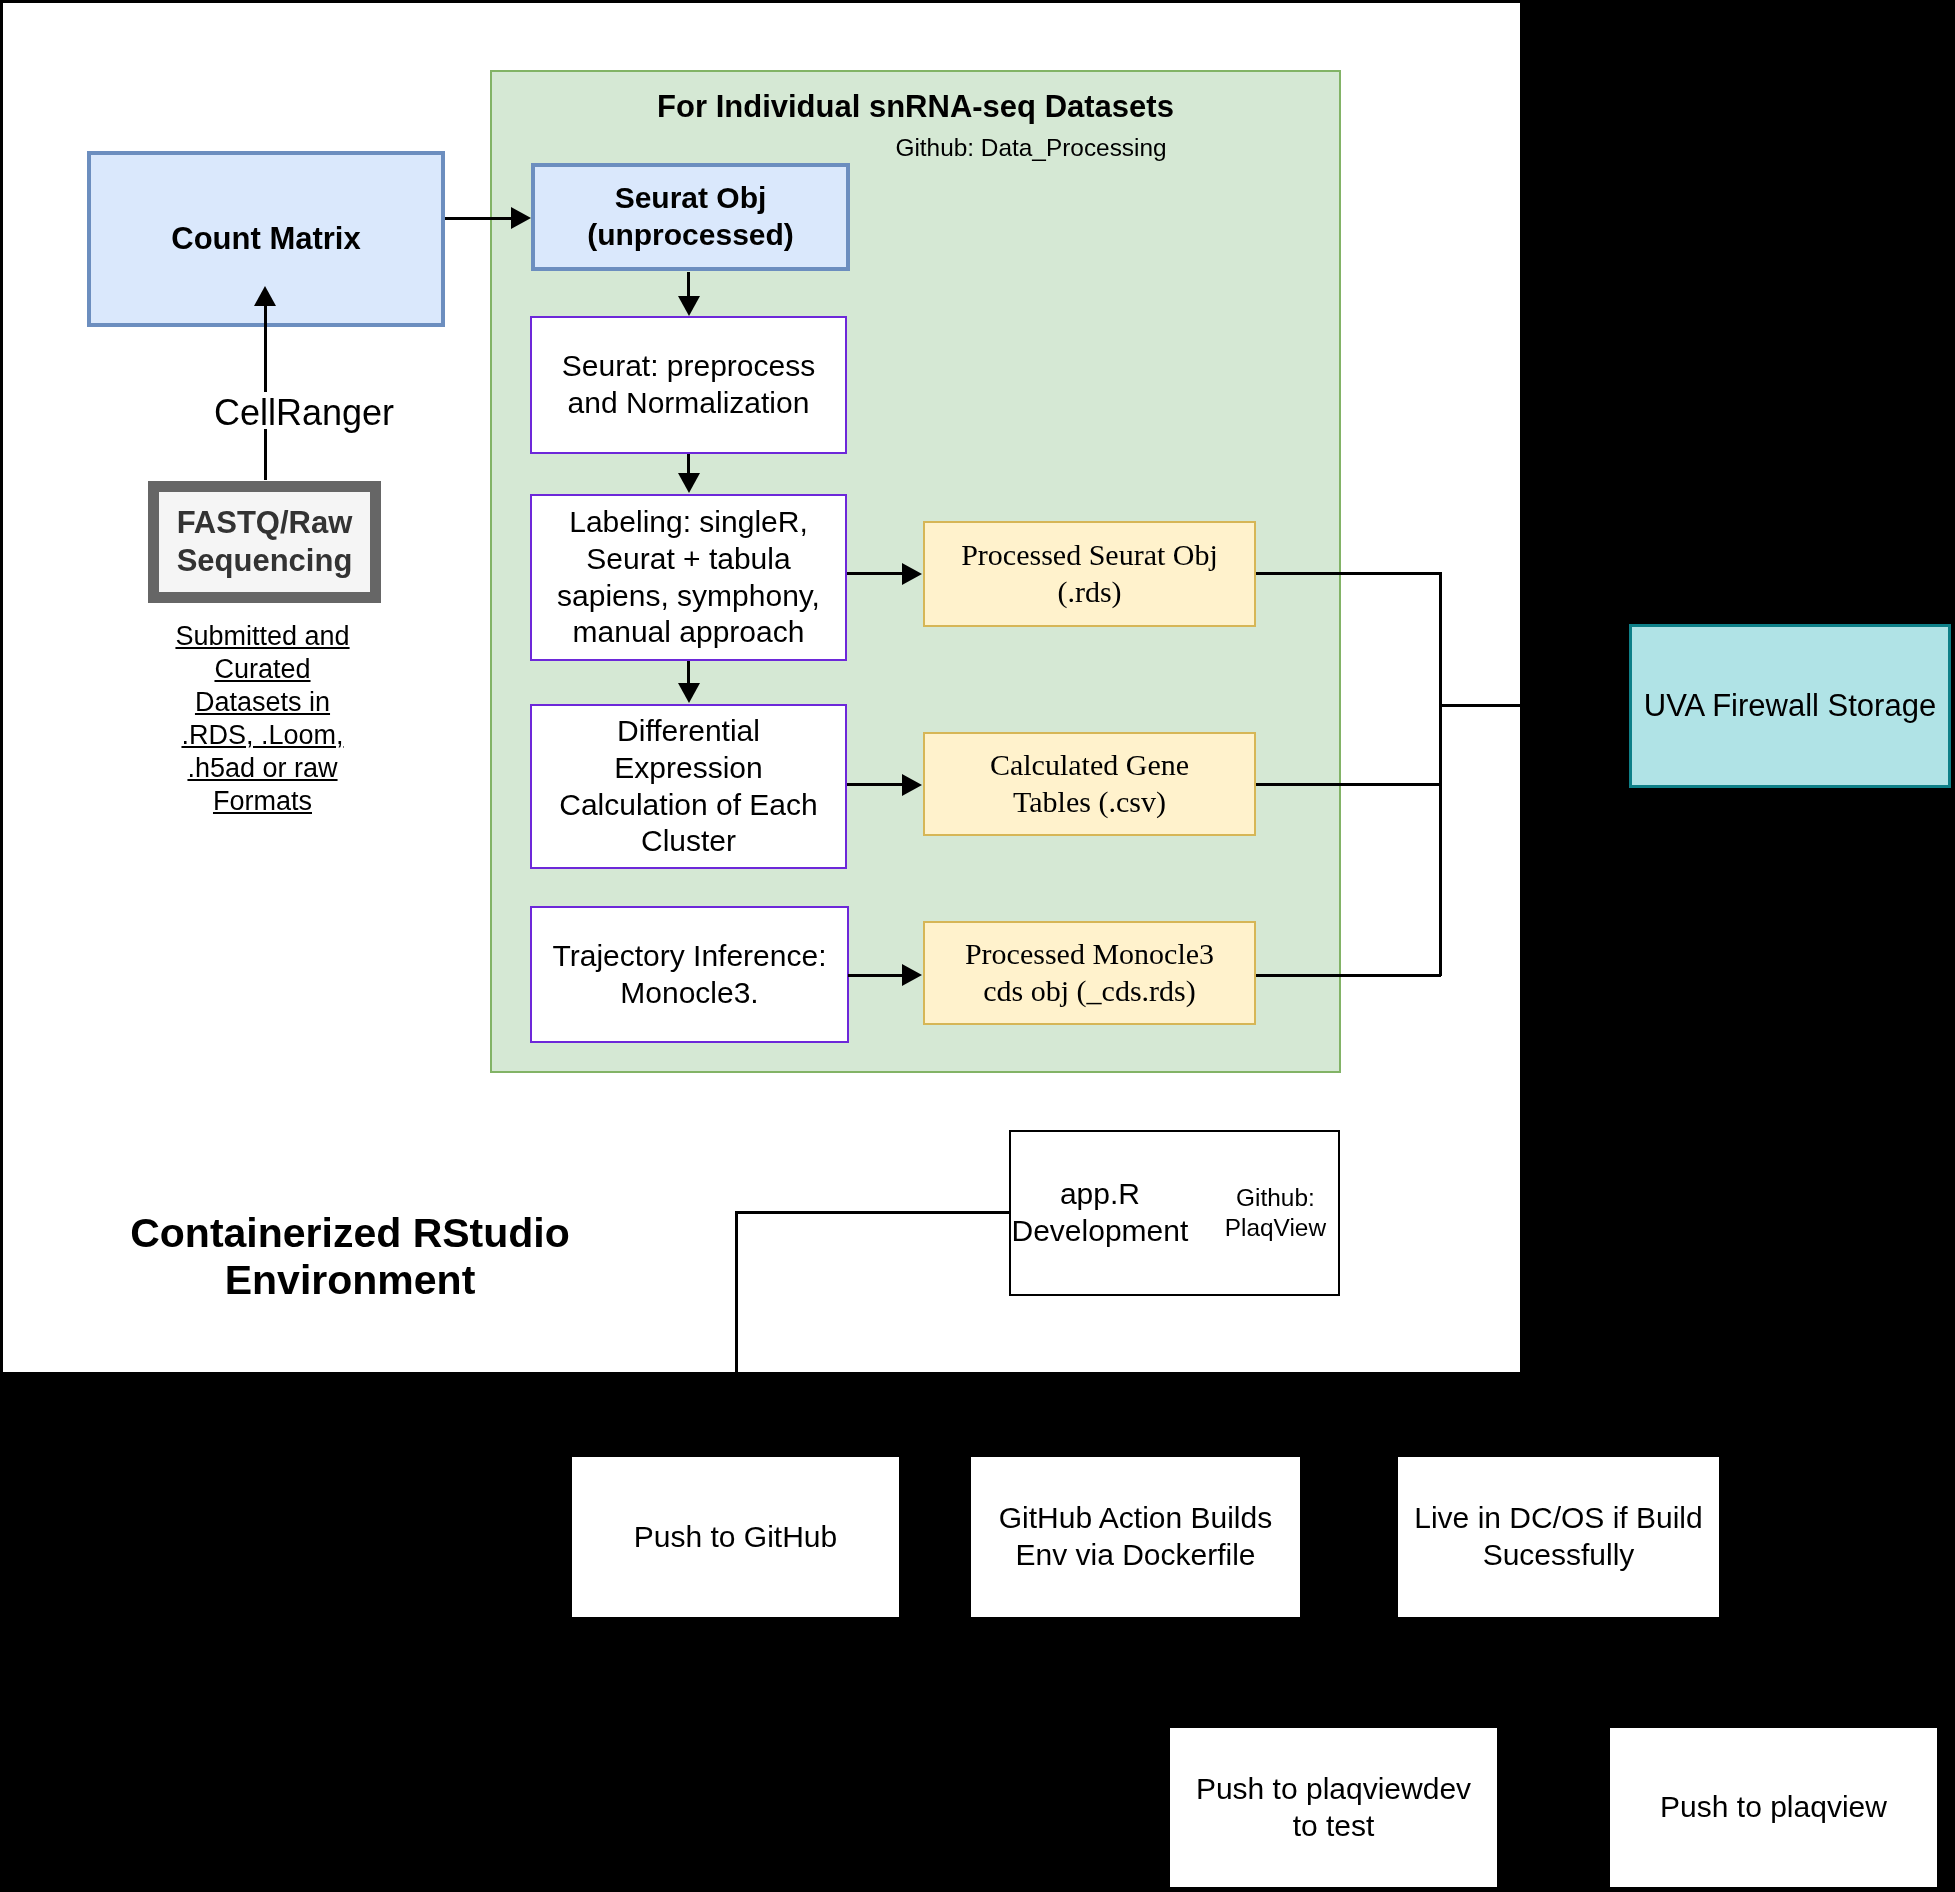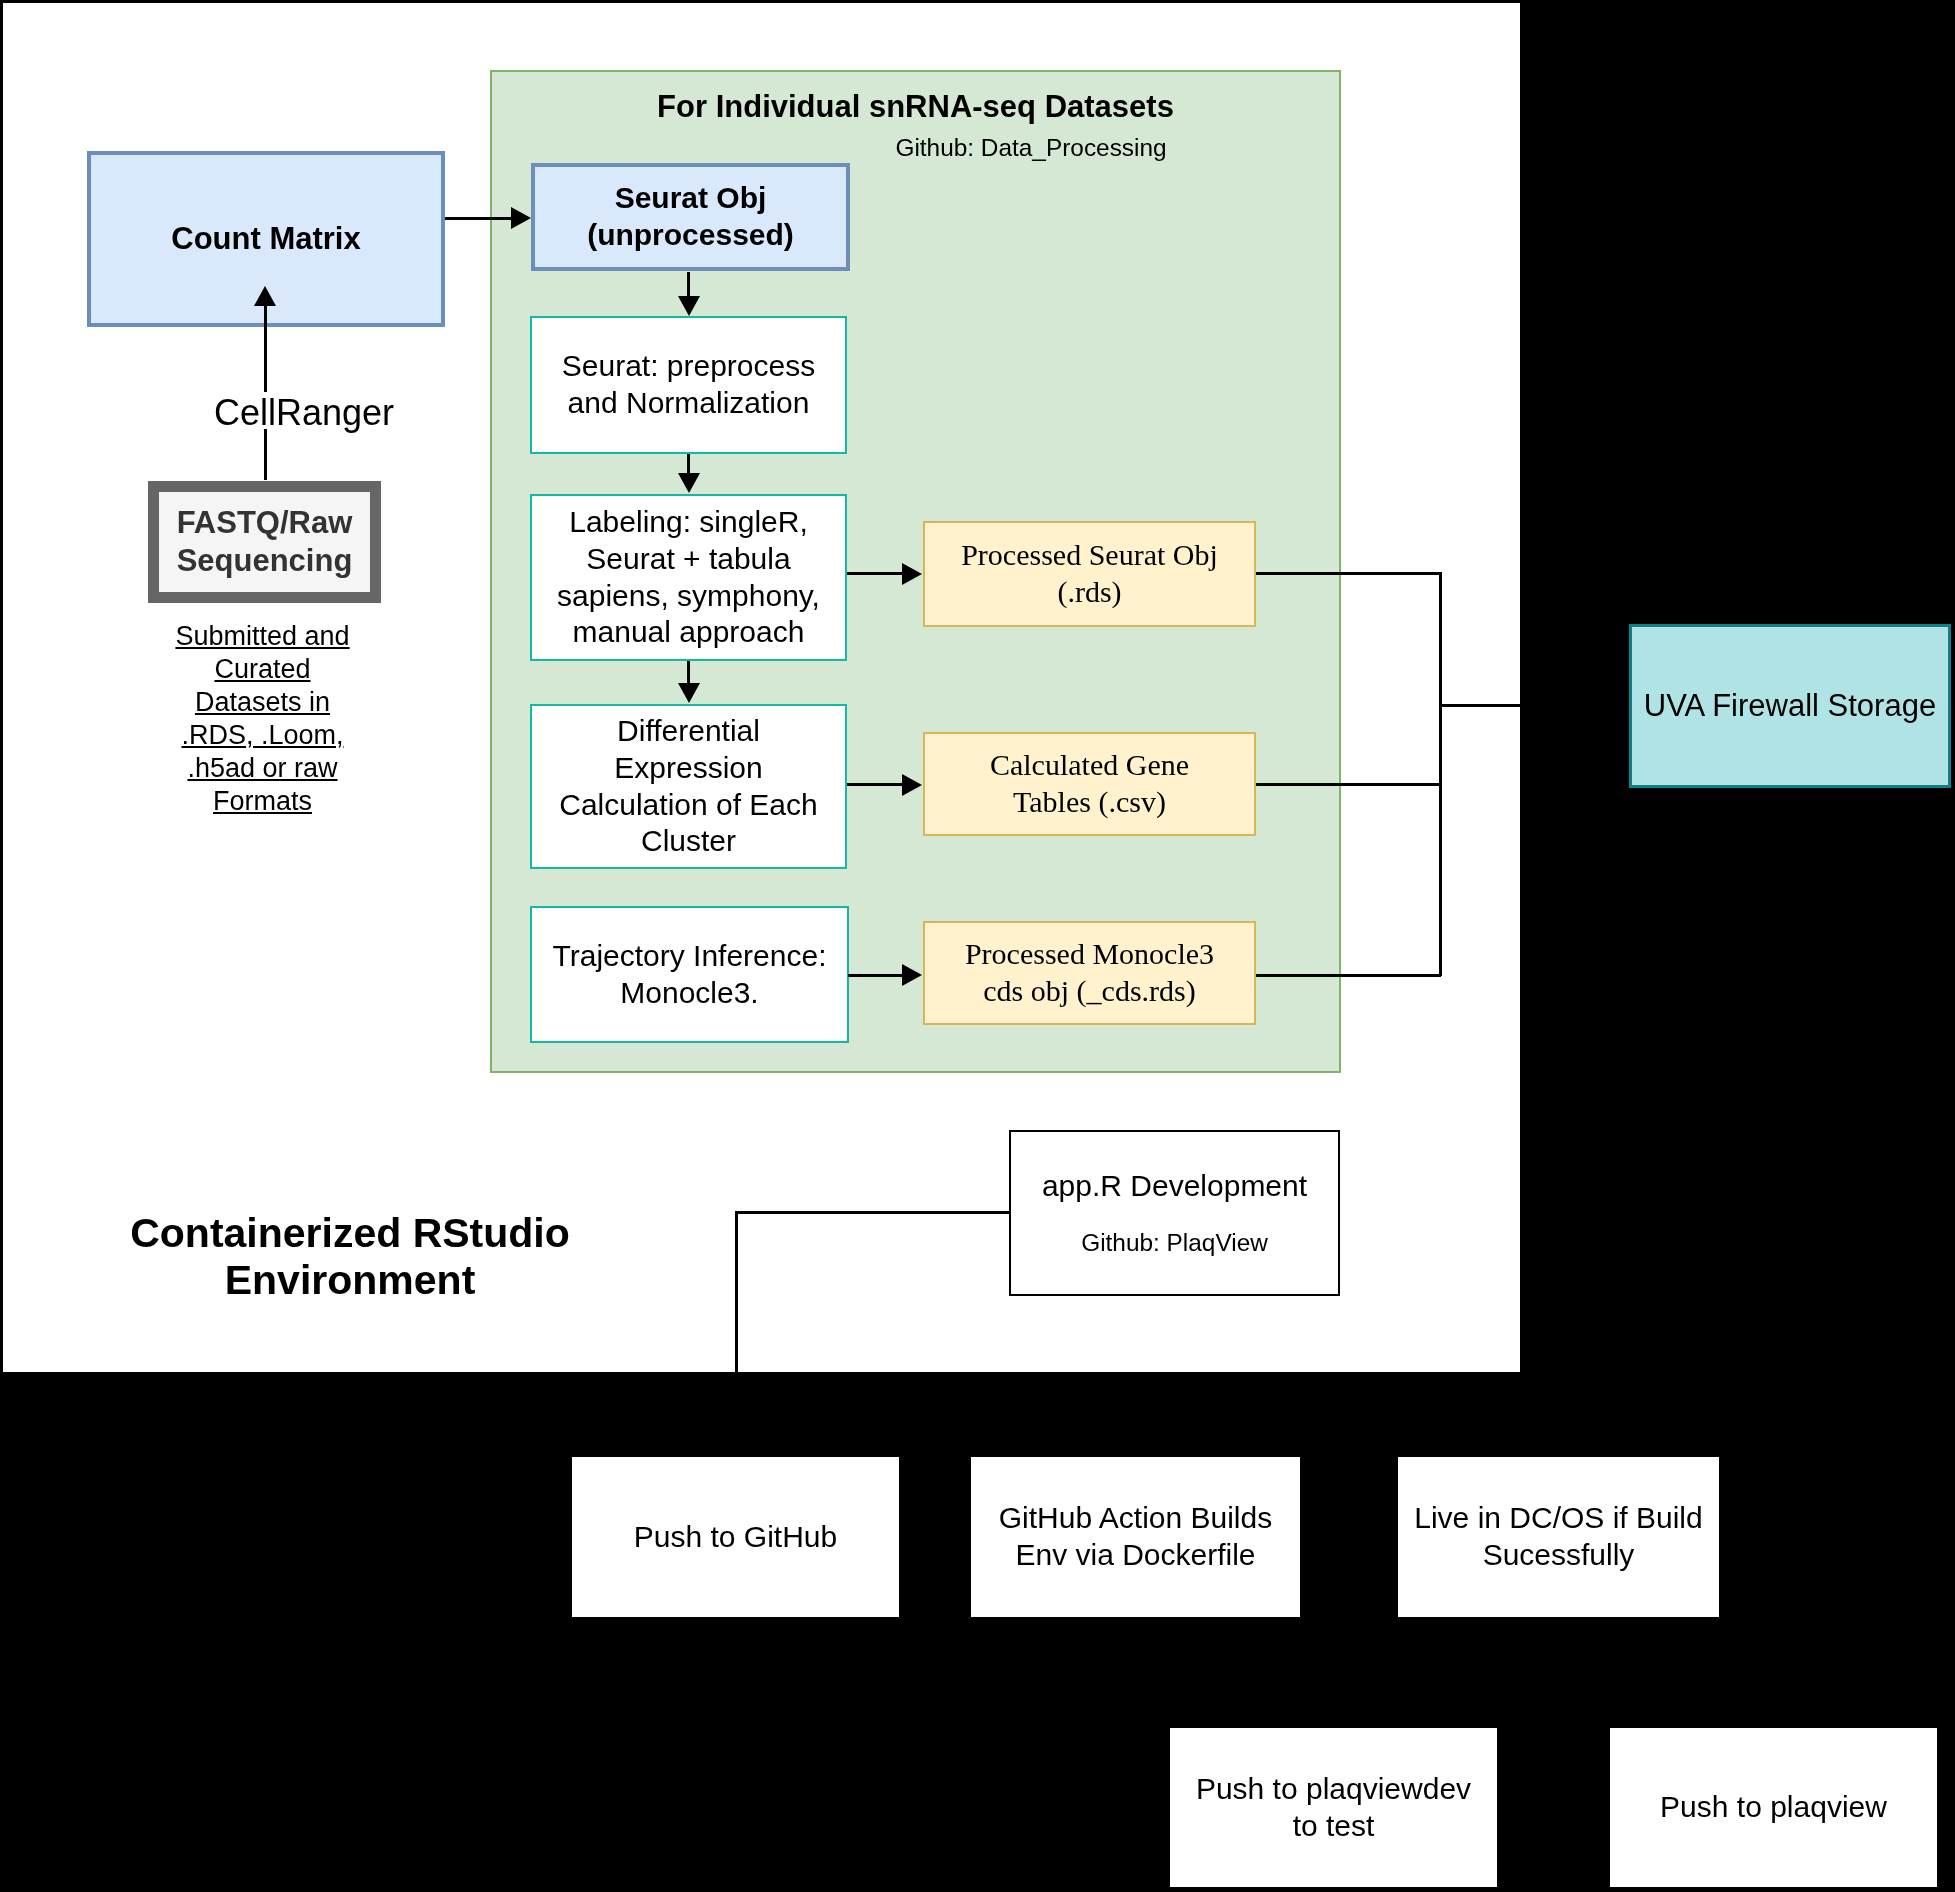--- a/index.html
+++ b/index.html
@@ -14,21 +14,21 @@
   }
   .node{
     position:absolute; box-sizing:border-box;
     display:flex; align-items:center; justify-content:center;
     text-align:center; white-space:pre-line; font-size:30px; line-height:1.22;
   }
   .bold{font-weight:bold;}
   .green-group{ background:var(--green-fill); border:2.7px solid var(--green-border); }
   .blue{ background:var(--blue-fill); border:4.1px solid var(--blue-border); }
   .yellow{ background:var(--yellow-fill); border:2.7px solid var(--yellow-border);font-family:Liberation Serif, serif; }
-  .plain{ background:#fff; border:2px solid #14b8a6; }
+  .plain{ background:#fff; border:2px solid #6d28d9; }
   .plain-thick{ background:#fff; border:2.7px solid #000; }
   .gray{ background:var(--gray-fill); border:11px solid var(--gray-border); color:#333; }
   .cyan{ background:var(--cyan-fill); border:3.4px solid var(--cyan-border); }
   .bare{ background:#fff; border:none; }
   .label{ position:absolute; text-align:center; white-space:pre-line; }
   .line{ position:absolute; background:#000; }
   .arr-r{ position:absolute; width:0; height:0;
     border-top:11px solid transparent; border-bottom:11px solid transparent;
     border-left:20.3px solid #000; }
   .arr-d{ position:absolute; width:0; height:0;
@@ -114,21 +114,21 @@
   <div class="line" style="left:1439px; top:572px; width:2.7px; height:404px;"></div>
   <div class="line" style="left:1441px; top:704px; width:189px; height:2.7px;"></div>
 
   <div class="line" style="left:735px; top:1211px; width:274px; height:2.7px;"></div>
   <div class="line" style="left:735px; top:1211px; width:2.7px; height:161px;"></div>
 
   <div class="node cyan" style="left:1629px; top:624px; width:322px; height:164px; font-size:31px;">UVA Firewall Storage</div>
 
   <div class="label bold" style="left:28px; top:1210px; width:644px; font-size:41px;">Containerized RStudio Environment</div>
 
-  <div class="node plain-thick" style="left:1009px; top:1130px; width:331px; height:166px; flex-direction:column; gap:24px;">
+  <div class="node plain-thick" style="left:1009px; top:1130px; width:331px; height:166px; flex-direction:row; gap:24px;">
     <div style="font-size:30px;">app.R Development</div>
     <div style="font-size:24.4px;">Github: PlaqView</div>
   </div>
 
   <div class="node bare" style="left:572px; top:1457px; width:327px; height:160px;">Push to GitHub</div>
   <div class="node bare" style="left:971px; top:1457px; width:329px; height:160px;">GitHub Action Builds
 Env via Dockerfile</div>
   <div class="node bare" style="left:1398px; top:1457px; width:321px; height:160px;">Live in DC/OS if Build
 Sucessfully</div>
   <div class="node bare" style="left:1170px; top:1728px; width:327px; height:159px;">Push to plaqviewdev

